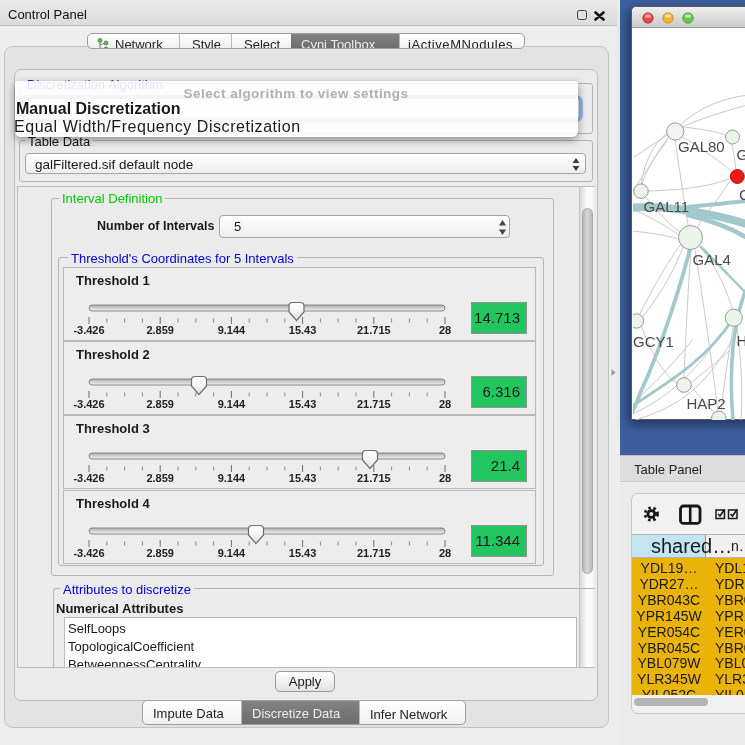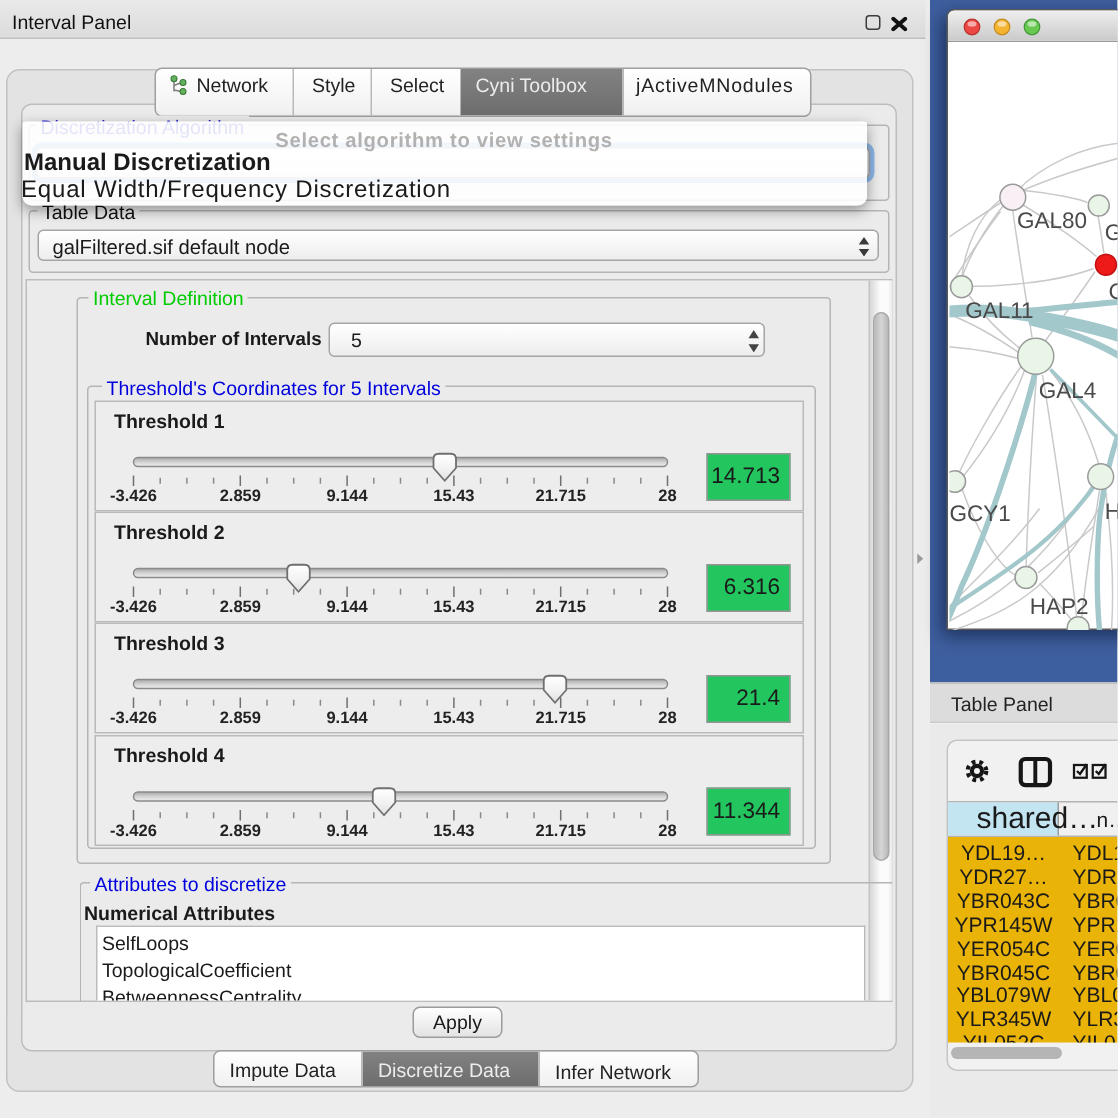--- a/index.html
+++ b/index.html
@@ -8,42 +8,42 @@
   border-bottom:1px solid #bdbdbd; }
 #titlebar span { position:absolute; left:8px; top:7px; font-size:13px; color:#111; }
 #btn-sq { left:577px; top:10px; width:10px; height:10px; border:1.6px solid #3c3c3c; border-radius:2.5px; }
 #panelA { left:4px; top:46px; width:605px; height:682px; background:#e3e3e3; border:1px solid #c2c2c2; border-radius:9px; }
 #panelB { left:14px; top:69px; width:584px; height:632px; background:#ebebeb; border:1px solid #bebebe; border-radius:7px; }
 .seg { background:linear-gradient(#ffffff,#f0f0f0); border:1px solid #9f9f9f; border-radius:5px; overflow:hidden; }
 .seg .dk { position:absolute; top:0; bottom:0; background:linear-gradient(#828282,#6d6d6d); }
 .seg .dv { position:absolute; top:0; bottom:0; width:1px; background:#b9b9b9; }
 .seg span { position:absolute; font-size:13px; color:#222; white-space:nowrap; }
 .seg span.w { color:#ececec; }
-#toptabs { left:103px; top:33px; width:438px; height:33px;margin-top:12px; }
+#toptabs { left:87px; top:33px; width:438px; height:16px; }
 #bottabs { left:142px; top:700px; width:324px; height:25px; }
 .group { position:absolute; border:1px solid #b5b5b5; border-radius:3px; }
 .gtitle { position:absolute; background:#ebebeb; padding:0 3px; font-size:13px; white-space:nowrap; }
 .combo { position:absolute; background:linear-gradient(#ffffff,#ededed); border:1px solid #a5a5a5; border-radius:4px;text-decoration:underline; }
 .combo span { position:absolute; left:9px; top:3px; font-size:13px; }
 .arr { position:absolute; width:9px; color:#333; }
 #viewport { left:17px; top:186px; width:578px; height:482px; border:1px solid #bdbdbd; background:#ebebeb; }
 #vtrack { left:579px; top:187px; width:16px; height:480px; background:linear-gradient(to right,#d7d7d7,#fbfbfb 45%,#fbfbfb 80%,#e8e8e8); border-left:1px solid #c4c4c4; }
 #vthumb { left:582px; top:208px; width:11px; height:366px; border-radius:5.5px; background:linear-gradient(to right,#b9b9b9,#d6d6d6,#b9b9b9); border:1px solid #a8a8a8; }
 .tbox { position:absolute; left:63px; width:473px; height:74px; background:#ededed; border:1px solid #b9b9b9; }
 .tlab { position:absolute; left:12px; top:5px; font-weight:bold; font-size:13px; }
 .vbox { position:absolute; left:407px; top:34px; width:56px; height:32px; background:#22c55e; border:1px solid #949494;
   font-size:15px; text-align:right; line-height:30px; padding-right:6px; }
 .trow { position:absolute; left:0; width:100%; height:15px; font-size:14px; }
 .trow .c1 { position:absolute; left:0; width:74px; text-align:center; }
 .trow .c2 { position:absolute; left:83px; }
 </style></head><body>
 
 
 <div class="abs" id="titlebar">
-    <span>Interval Panel</span>
+    <span>Control Panel</span>
   </div>
 <div class="abs" id="btn-sq"></div>
 <svg class="abs" style="left:594px;top:11px" width="11" height="10">
     <path d="M1.5,1.5 L9.5,8.5 M9.5,1.5 L1.5,8.5" stroke="#111" stroke-width="2.6" stroke-linecap="round"></path>
   </svg>
 
 <div class="abs" id="panelA"></div>
 <div class="abs" id="panelB"></div>
 
 

